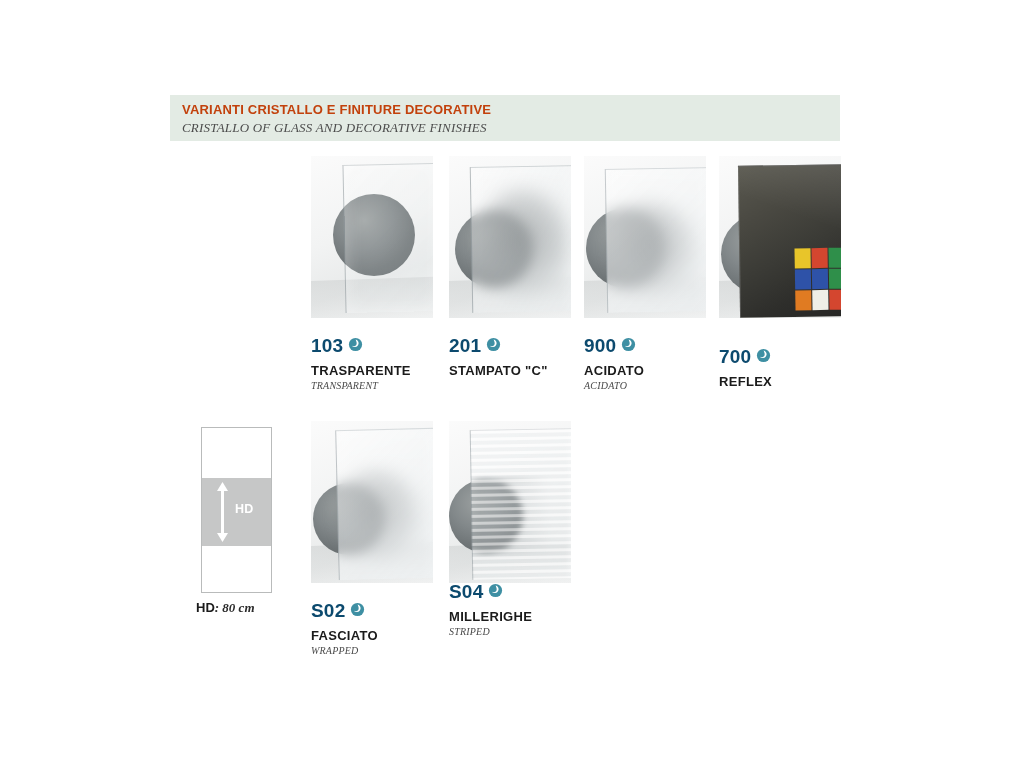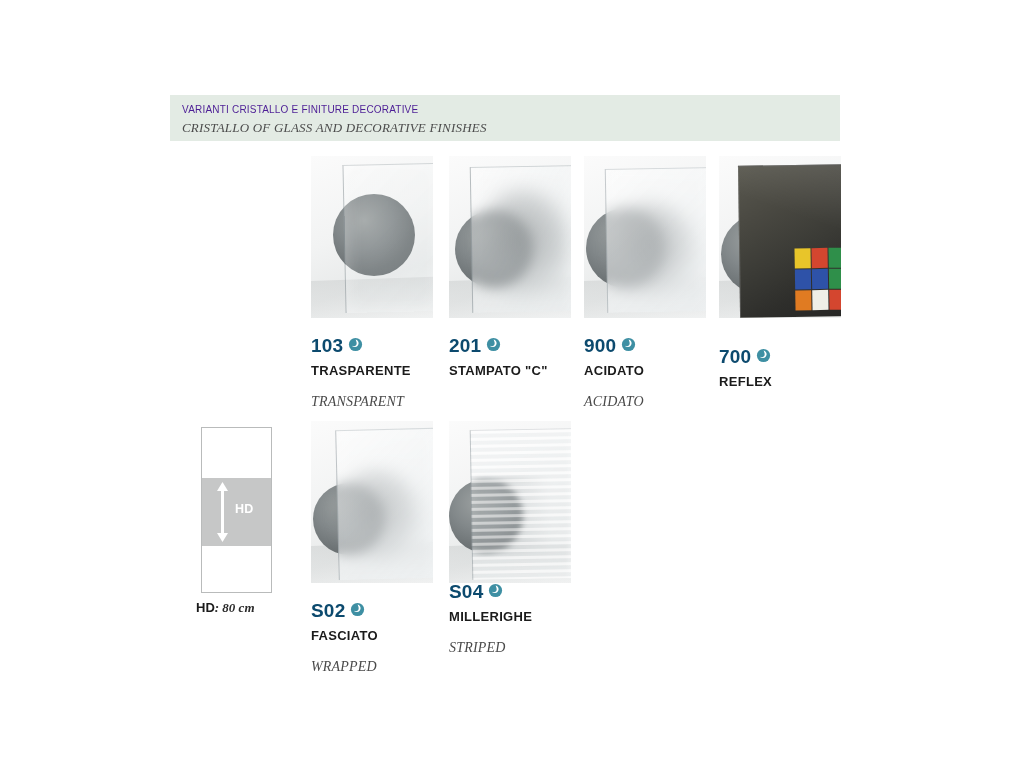--- a/index.html
+++ b/index.html
@@ -21,24 +21,24 @@
     position: absolute;
     left: 170px;
     top: 95px;
     width: 670px;
     height: 46px;
     background: #e3ebe4;
     box-sizing: border-box;
     padding: 5px 0 0 12px;
   }
   .header-title {
-    font-size: 10px;
-    font-weight: normal;
+    font-size: 13px;
+    font-weight: bold;
     letter-spacing: 0.2px;
-    color: #4c1d95;
+    color: #c2410c;
     line-height: 19px;
     white-space: nowrap;
   }
   .header-subtitle {
     font-family: "Liberation Serif", serif;
     font-style: italic;
     font-size: 13px;
     color: #4c4c4c;
     line-height: 18px;
     letter-spacing: 0.2px;
@@ -177,24 +177,24 @@
   .code-icon { display: block; }
   .name-it {
     margin-top: 8px;
     font-size: 13px;
     font-weight: bold;
     color: #1b1b1b;
     letter-spacing: 0.3px;
     white-space: nowrap;
   }
   .name-en {
-    margin-top: 16px;
+    margin-top: 2px;
     font-family: "Liberation Serif", serif;
     font-style: italic;
-    font-size: 14px;
+    font-size: 10px;
     color: #4a4a4a;
     letter-spacing: 0.2px;
     white-space: nowrap;
   }
 
   
   .hd-diagram {
     position: absolute;
     left: 201px;
     top: 427px;

